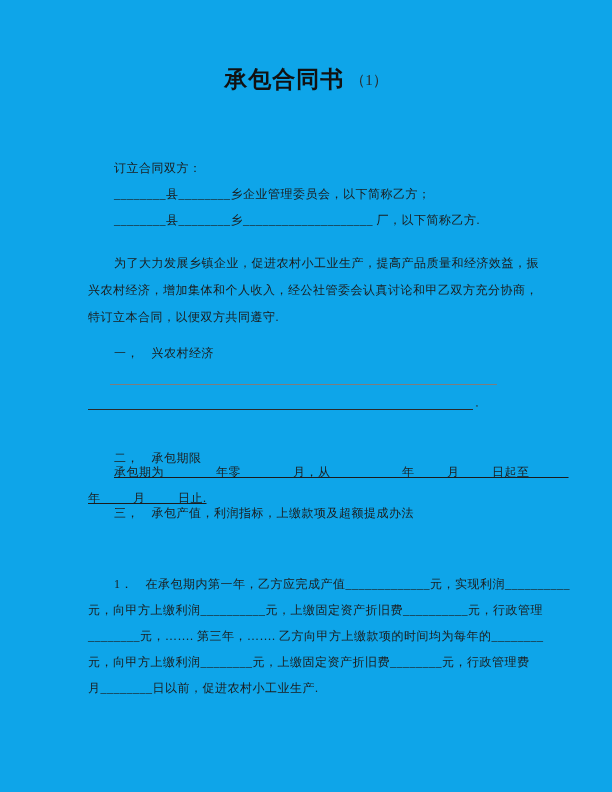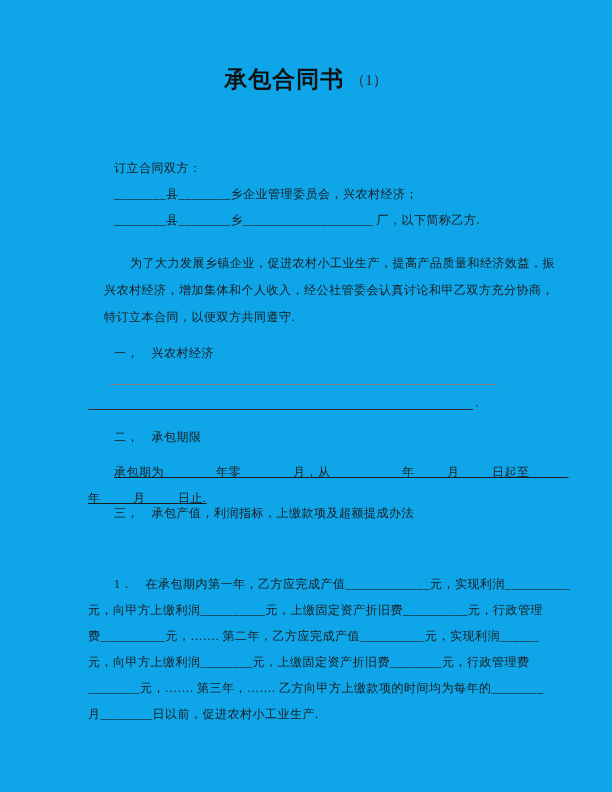--- a/index.html
+++ b/index.html
@@ -70,53 +70,52 @@
 <body>
 
 <div class="page">
 
   <div class="title-wrap">
     <span class="title-main">承包合同书</span><span class="title-num">（1）</span>
   </div>
 
   <div class="block" style="top:155px;">
     <div class="line ind">订立合同双方：</div>
-    <div class="line ind">________县________乡企业管理委员会，兴农村经济；</div>
+    <div class="line ind">________县________乡企业管理委员会，以下简称乙方；</div>
     <div class="line ind">________县________乡____________________ 厂，以下简称乙方.</div>
   </div>
 
-  <div class="block preamble" style="top:250px;margin-left:16px;">
+  <div class="block preamble" style="top:250px;">
     <div class="line ind">为了大力发展乡镇企业，促进农村小工业生产，提高产品质量和经济效益，振</div>
     <div class="line">兴农村经济，增加集体和个人收入，经公社管委会认真讨论和甲乙双方充分协商，</div>
     <div class="line">特订立本合同，以便双方共同遵守.</div>
   </div>
 
   <div class="block" style="top:340px;">
     <div class="line ind">一，　兴农村经济</div>
   </div>
 
   <div class="rule rule-light" style="top:384px; left:110px; width:387px;"></div>
   <div class="rule" style="top:409px; left:88px; width:385px;"></div>
   <span class="rule-mark" style="top:399px; left:475px;">。</span>
 
-  <div class="block" style="top:424px;">
+  <div class="block" style="top:446px;font-family:Liberation Mono, monospace;">
     <div class="line ind">二，　承包期限</div>
   </div>
 
   <div class="block" style="top:459px;text-decoration:underline;">
     <div class="line ind">承包期为________年零________月，从___________年_____月_____日起至______</div>
     <div class="line">年_____月_____日止.</div>
   </div>
 
   <div class="block" style="top:500px;">
     <div class="line ind">三，　承包产值，利润指标，上缴款项及超额提成办法</div>
   </div>
 
   <div class="block" style="top:571px;">
     <div class="line ind">1．　在承包期内第一年，乙方应完成产值_____________元，实现利润__________</div>
     <div class="line">元，向甲方上缴利润__________元，上缴固定资产折旧费__________元，行政管理</div>
-    <div class="line">费__________元，……. 第二年，乙方应完成产值__________元，实现利润______</div>
+    <div class="line">________元，……. 第三年，……. 乙方向甲方上缴款项的时间均为每年的________</div>
     <div class="line">元，向甲方上缴利润________元，上缴固定资产折旧费________元，行政管理费</div>
-    <div class="line">________元，……. 第三年，……. 乙方向甲方上缴款项的时间均为每年的________</div>
     <div class="line">月________日以前，促进农村小工业生产.</div>
   </div>
 
 </div>
 
 </body></html>

